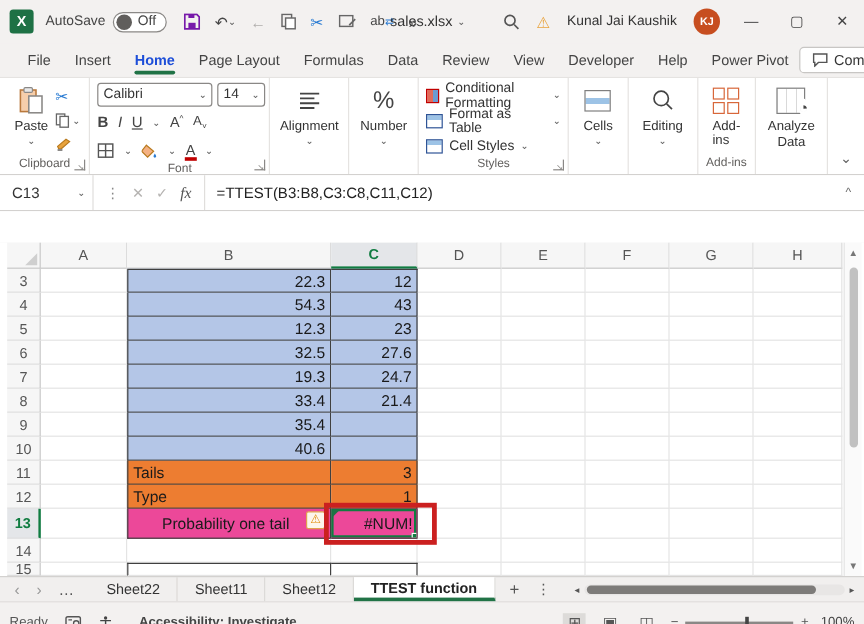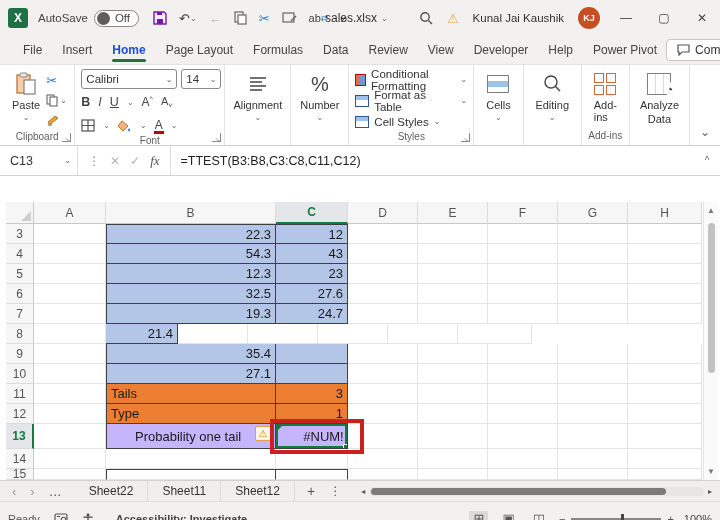--- a/index.html
+++ b/index.html
@@ -90,21 +90,21 @@
   .corner::after { content:""; position:absolute; right:2px; bottom:2px; border-left:10px solid transparent; border-bottom:10px solid #cfcfcf; }
   .rowhdr { background:#f6f6f6; border-right:1px solid #c9c9c9; border-bottom:1px solid #dcdcdc; font-size:12px; color:#555;
     display:flex; align-items:center; justify-content:center; }
   .rowhdr.selrow { background:#e4e6e9; color:#107c41; font-weight:bold; border-right:2px solid #107c41; }
   .cell { border-right:1px solid #e4e4e4; border-bottom:1px solid #e4e4e4; font-size:13px; color:#1a1a1a;
     display:flex; align-items:center; padding:0 4px; overflow:hidden; white-space:nowrap; position:relative; }
   .num { justify-content:flex-end; }
   .ctr { justify-content:center; }
   .f-blue { background:#b4c6e7; }
   .f-orange { background:#ed7d31; }
-  .f-green { background:#c4b5fd;padding-left:28px; }
+  .f-green { background:#ec4899;padding-left:28px; }
   .tbl { border-right:1px solid #404040; border-bottom:1px solid #404040; }
   .tbl-left { border-left:1px solid #404040; }
   .tbl-top { border-top:1px solid #404040; }
   .active-cell { box-shadow: inset 0 0 0 2px #107c41; }
   .active-cell .fillhandle { position:absolute; right:-1px; bottom:-1px; width:5px; height:5px; background:#107c41; border:1px solid #fff; }
   .active-cell .errtri { position:absolute; left:1px; top:1px; border-top:6px solid #1e7145; border-right:6px solid transparent; }
   .warntag { position:absolute; right:4px; top:2px; width:16px; height:15px; background:#fdf6ec; border:1px solid #e0a14f;
     border-radius:2px; font-size:10px; line-height:13px; text-align:center; color:#e08a00; }
   .red-annot { position:absolute; left:270px; top:217px; width:94px; height:35px; border:4px solid #cb2020; z-index:5; }
   .vscroll { position:absolute; right:2px; top:0; bottom:0; width:15px; background:#fafafa; border-left:1px solid #e4e4e4;
@@ -508,20 +508,21 @@
         <div class="cell f-blue tbl num" style="width: 72px;">24.7</div>
         <div class="cell" style="width: 70px;"></div>
         <div class="cell" style="width: 70px;"></div>
         <div class="cell" style="width: 70px;"></div>
         <div class="cell" style="width: 70px;"></div>
         <div class="cell" style="width: 74px;"></div>
       </div>
       <div class="g-row" style="height: 20px;">
         <div class="rowhdr" style="width: 28px;">8</div>
         <div class="cell" style="width: 72px;"></div>
+        <div class="cell f-blue tbl tbl-left num" style="width: 170px;">33.4</div>
         <div class="cell f-blue tbl num" style="width: 72px;">21.4</div>
         <div class="cell" style="width: 70px;"></div>
         <div class="cell" style="width: 70px;"></div>
         <div class="cell" style="width: 70px;"></div>
         <div class="cell" style="width: 70px;"></div>
         <div class="cell" style="width: 74px;"></div>
       </div>
       <div class="g-row" style="height: 20px;">
         <div class="rowhdr" style="width: 28px;">9</div>
         <div class="cell" style="width: 72px;"></div>
@@ -529,21 +530,21 @@
         <div class="cell f-blue tbl" style="width: 72px;"></div>
         <div class="cell" style="width: 70px;"></div>
         <div class="cell" style="width: 70px;"></div>
         <div class="cell" style="width: 70px;"></div>
         <div class="cell" style="width: 70px;"></div>
         <div class="cell" style="width: 74px;"></div>
       </div>
       <div class="g-row" style="height: 20px;">
         <div class="rowhdr" style="width: 28px;">10</div>
         <div class="cell" style="width: 72px;"></div>
-        <div class="cell f-blue tbl tbl-left num" style="width: 170px;">27.1</div>
+        <div class="cell f-blue tbl tbl-left num" style="width: 170px;">40.6</div>
         <div class="cell f-blue tbl" style="width: 72px;"></div>
         <div class="cell" style="width: 70px;"></div>
         <div class="cell" style="width: 70px;"></div>
         <div class="cell" style="width: 70px;"></div>
         <div class="cell" style="width: 70px;"></div>
         <div class="cell" style="width: 74px;"></div>
       </div>
       <div class="g-row" style="height: 20px;">
         <div class="rowhdr" style="width: 28px;">11</div>
         <div class="cell" style="width: 72px;"></div>
@@ -611,20 +612,21 @@
 <div class="sheetbar">
   <div class="snav">
     <span>‹</span>
     <span>›</span>
     <span style="color:#555; letter-spacing:1px;">…</span>
   </div>
   <div id="sheet-tabs" style="display:flex; align-items:stretch;">
       <span class="stab">Sheet22</span>
       <span class="stab">Sheet11</span>
       <span class="stab">Sheet12</span>
+      <span class="stab active">TTEST function</span>
     </div>
   <div class="s-extra">
     <span style="font-size:14px;">+</span>
     <span>⋮</span>
   </div>
   <div class="hscroll">
     <span class="harr">◂</span>
     <span class="htrack">
         <span class="hthumb"></span>
       </span>

